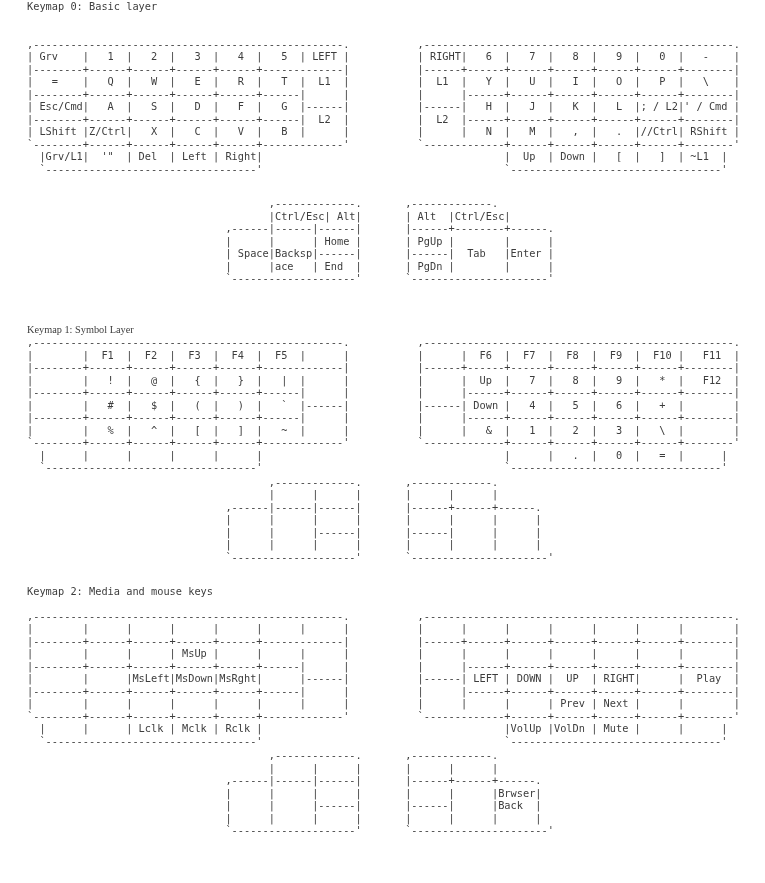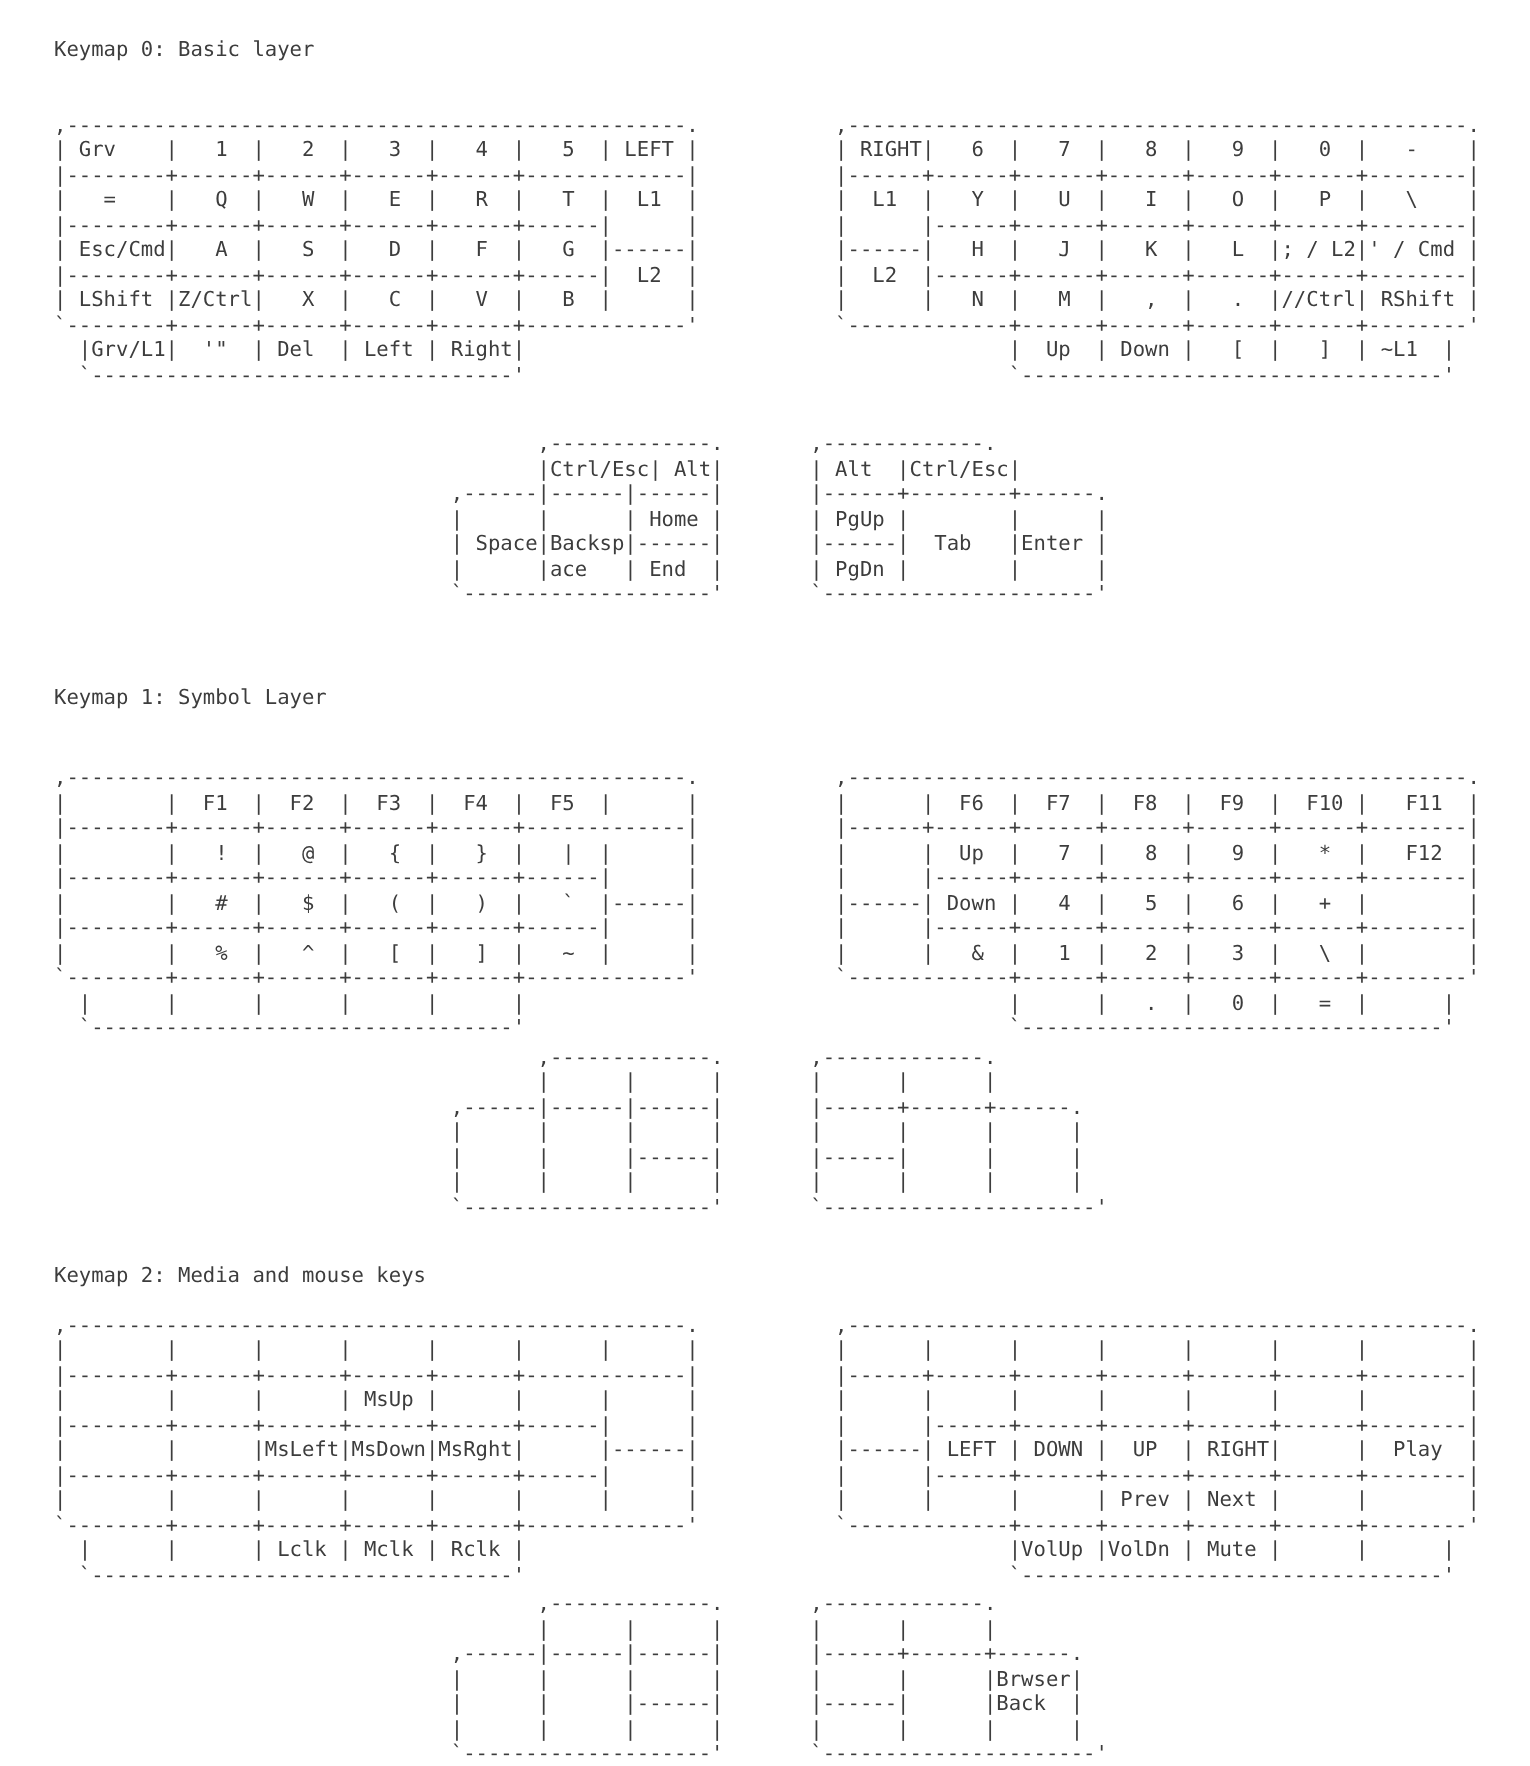--- a/index.html
+++ b/index.html
@@ -7,38 +7,38 @@
     padding: 0;
     background: #ffffff;
   }
   body {
     width: 765px;
     height: 883px;
     overflow: hidden;
   }
   #doc {
     box-sizing: border-box;
-    padding: 19px 0 0 27px;
+    padding: 0 0 0 27px;
     font-family: "DejaVu Sans Mono", "Liberation Mono", monospace;
     font-size: 10.3px;
     line-height: 12.5px;
     color: #3d3d3d;
   }
   .km-title {
     white-space: pre;
     font-weight: normal;
   }
   pre.art {
     margin: 0;
     font: inherit;
     white-space: pre;
   }
   
   .k0 .km-title { margin-bottom: 25px; }
-  .k1 .km-title { margin-bottom: 28px; }
+  .k1 .km-title { margin-bottom: 0; font-family: Liberation Serif, serif; }
   .k2 .km-title { margin-bottom: 12px; margin-top: 22px; }
   .k0 .main-art { margin-bottom: 22px; }
   .k1 .main-art { margin-bottom: 2px; }
   .k2 .main-art { margin-bottom: 2px; }
   .k0 { margin-bottom: 39px; }
   .k1 { margin-bottom: 11px; }
 </style>
 </head>
 <body>
 

